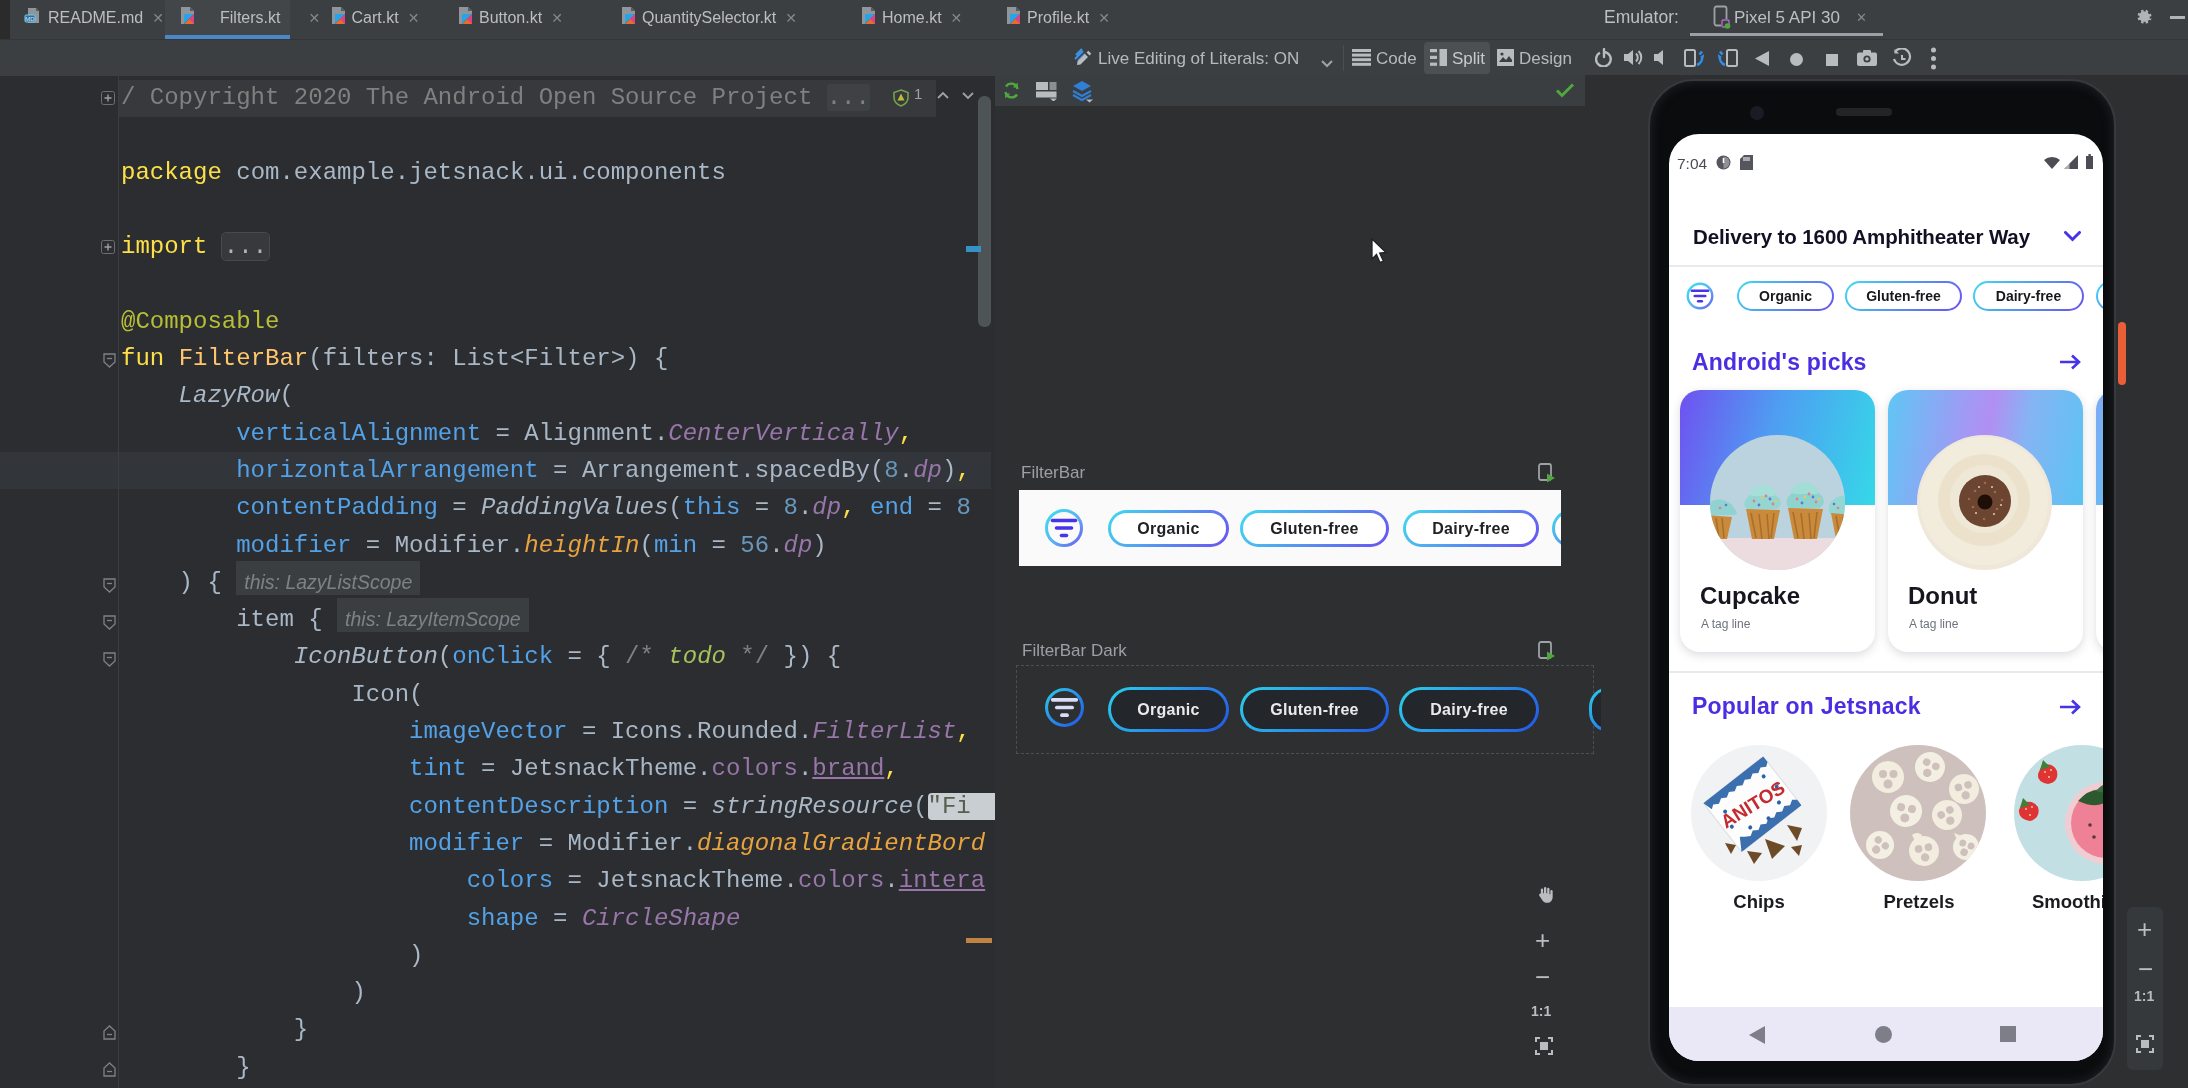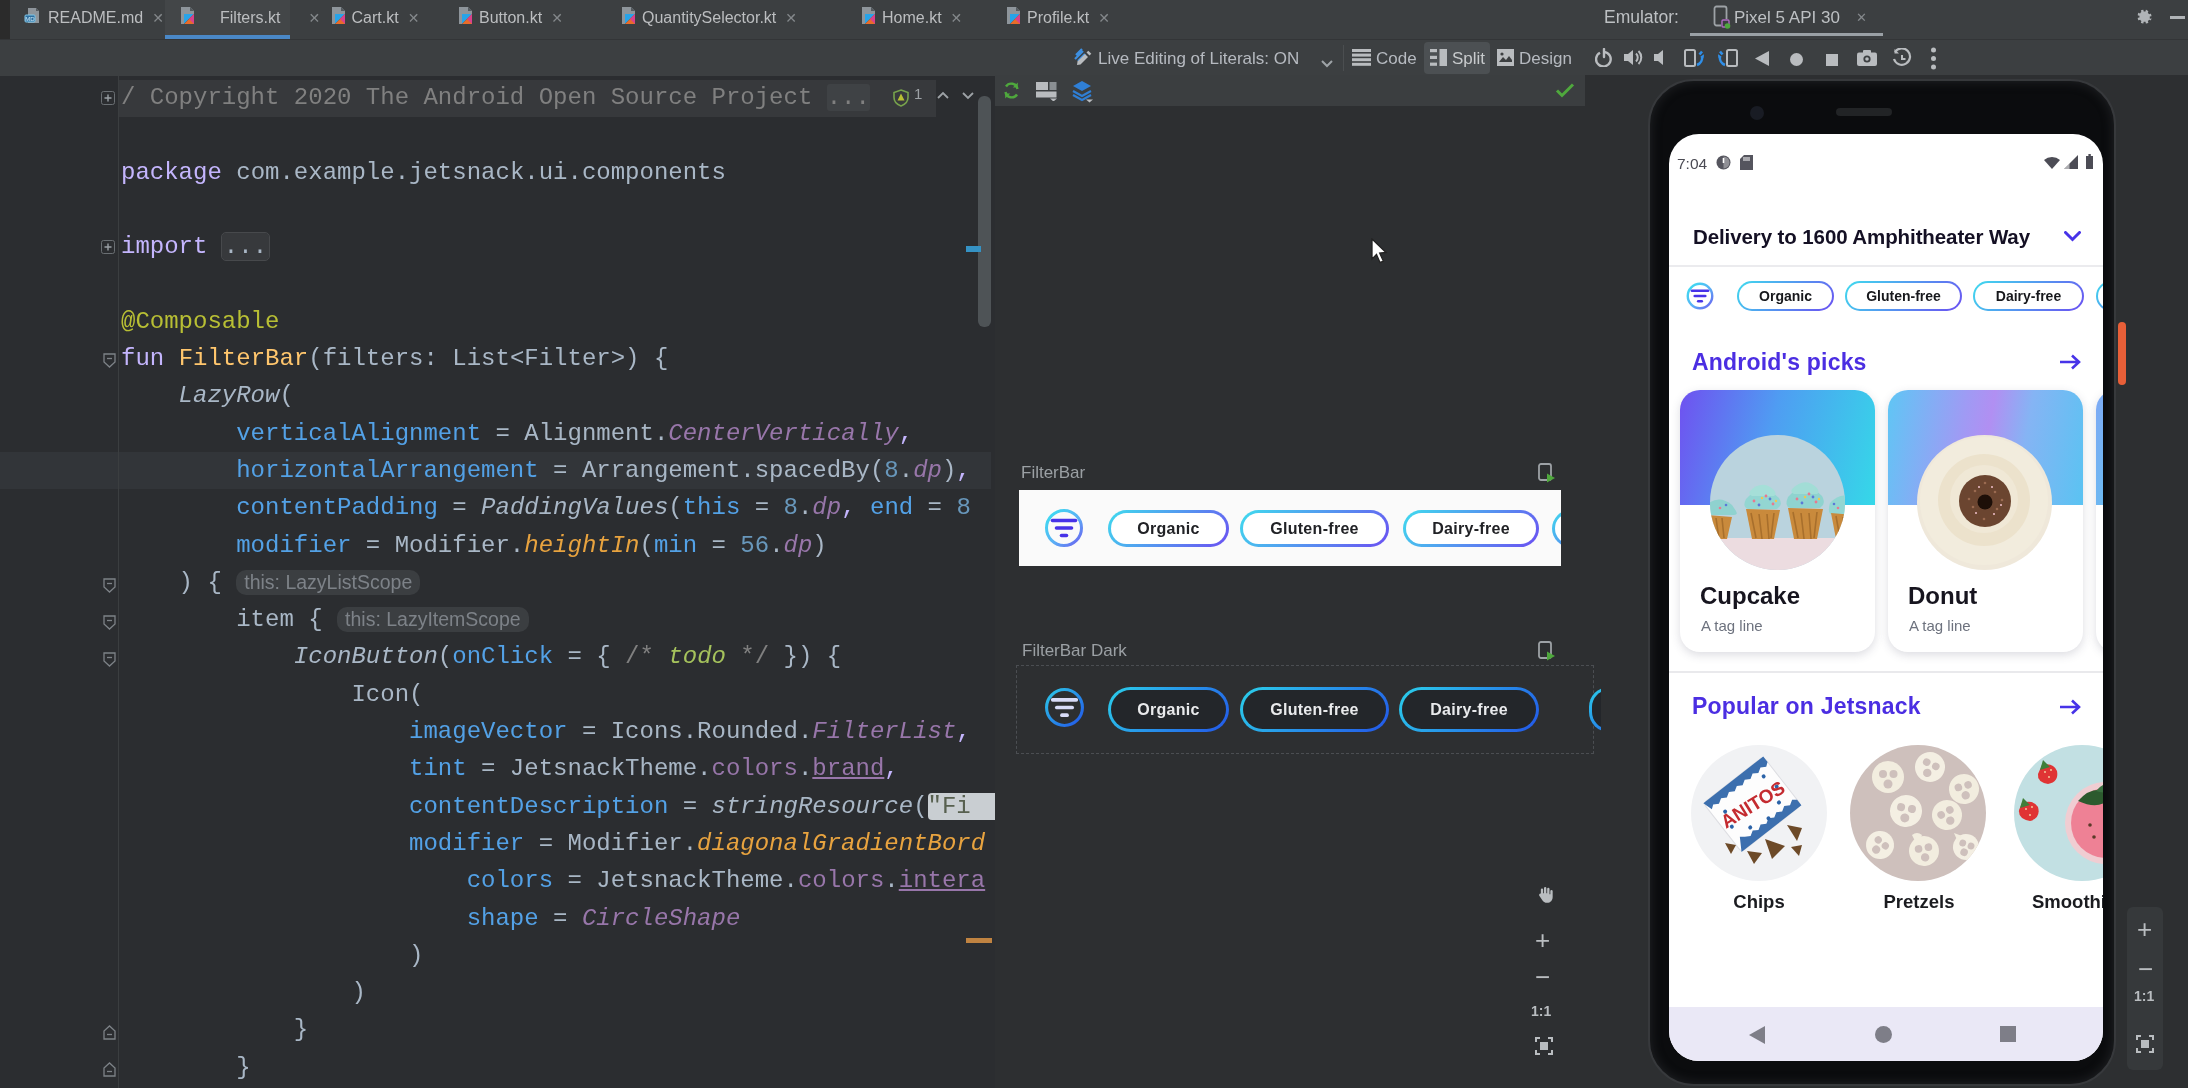--- a/index.html
+++ b/index.html
@@ -15,54 +15,54 @@
   .tab.active { background:#434648;gap:19px; }
   .tab.active:after { content:""; position:absolute; left:0; right:0; top:35px; height:4px; background:#4a88c7; }
   #toolbar2 { position:absolute; left:0; top:39px; width:2188px; height:37px; background:#3c3f41; border-top:1px solid #333537; }
   .t2txt { top:0; height:37px; display:flex; align-items:center; color:#b6bac0; font-size:17px; }
 
   
   #editor { position:absolute; left:0; top:76px; width:995px; height:1012px; background:#2b2d30; overflow:hidden; }
   #gutter { position:absolute; left:0; top:3px; width:49px; text-align:right; font-family:"Liberation Mono", monospace; font-size:22px; line-height:37.3px; color:#575c60; }
   #code { position:absolute; left:121px; top:3px; font-family:"Liberation Mono", monospace; font-size:24px; line-height:37.3px; color:#a9b7c6; white-space:pre; }
   #gutterline { position:absolute; left:118px; top:0; width:1px; height:1012px; background:#3b3e40; }
-  .kw { color:#c4b5fd; }
+  .kw { color:#fde047; }
   .ann { color:#b8bf34; }
   .fn { color:#ffc66d; }
   .prm { color:#53a1e6; }
   .fld { color:#9876aa; }
   .fldi { color:#9876aa; font-style:italic; }
   .fldu { color:#9876aa; text-decoration:underline; }
   .num { color:#6897bb; }
   .it { font-style:italic; }
   .cmt { color:#808080; }
   .todo { color:#a5c25c; font-style:italic; }
   .extfn { color:#e8a33f; font-style:italic; }
-  .hint { background:#3b3e41; color:#7d8288; border-radius:10px; font-family:"Liberation Sans", sans-serif; font-size:19.5px; padding:1px 8px 2px; }
+  .hint { background:#3b3e41; color:#7d8288; border-radius:0; font-family:"Liberation Sans", sans-serif; font-size:19.5px; padding:10px 8px 2px;font-style:italic; }
 
   
   #preview { position:absolute; left:995px; top:75px; width:593px; height:1013px; background:#2d2f31; z-index:3; }
   #ptoolbar { position:absolute; left:0; top:0; width:590px; height:31px; background:#3b3e40; }
   .chipL { position:absolute; top:20px; height:37px; border-radius:19px; border:3px solid transparent;
     background:linear-gradient(#fff,#fff) padding-box, linear-gradient(135deg,#3fdcee,#6b4ff2) border-box;
     display:flex; align-items:center; justify-content:center; color:#212226; font-size:16px; font-weight:bold; letter-spacing:0.3px; }
   .chipD { position:absolute; top:612px; height:45px; border-radius:23px; border:3px solid transparent;
     background:linear-gradient(#23262a,#23262a) padding-box, linear-gradient(135deg,#2bd0ea,#2356e8) border-box;
     display:flex; align-items:center; justify-content:center; color:#e9eaec; font-size:16px; font-weight:bold; letter-spacing:0.3px; }
   .pz { position:absolute; color:#b9bdc0; font-size:26px; line-height:20px; }
 
   
   #emu { position:absolute; left:1588px; top:75px; width:600px; height:1013px; background:#2d2f31; }
   .chipP { position:absolute; top:147px; height:30px; border-radius:15.5px; border:2.5px solid transparent;
     background:linear-gradient(#fff,#fff) padding-box, linear-gradient(135deg,#3fdcee,#6b4ff2) border-box;
     display:flex; align-items:center; justify-content:center; color:#17181c; font-size:14px; font-weight:bold; }
   .card { position:absolute; top:256px; width:195px; height:262px; background:#fff; border-radius:20px; box-shadow:0 3px 10px rgba(60,60,90,0.18); overflow:hidden; }
   .cardgrad { position:absolute; left:0; top:0; width:100%; height:115px; }
   .cardtitle { position:absolute; left:20px; top:192px; font-size:24px; font-weight:bold; color:#17151f; }
-  .cardtag { position:absolute; left:21px; top:227px; font-size:15px; color:#6d727e; }
+  .cardtag { position:absolute; left:21px; top:227px; font-size:12px; color:#6d727e; }
 </style>
 </head>
 <body>
 <div id="root">
   <div id="tabbar">
     <div class="tab" style="left:8px; width:147px;">
         <span style="margin-left:6px" class="icn"><svg width="17" height="17" viewBox="0 0 17 17">
             <path d="M4 1h8l3 3v12H4z" fill="#8e959b"></path>
             <path d="M12 1l3 3h-3z" fill="#545a5f"></path>
             <rect x="1" y="8" width="10" height="7" rx="1" fill="#2e6e9e" stroke="#7ec6e8" stroke-width="1"></rect>

